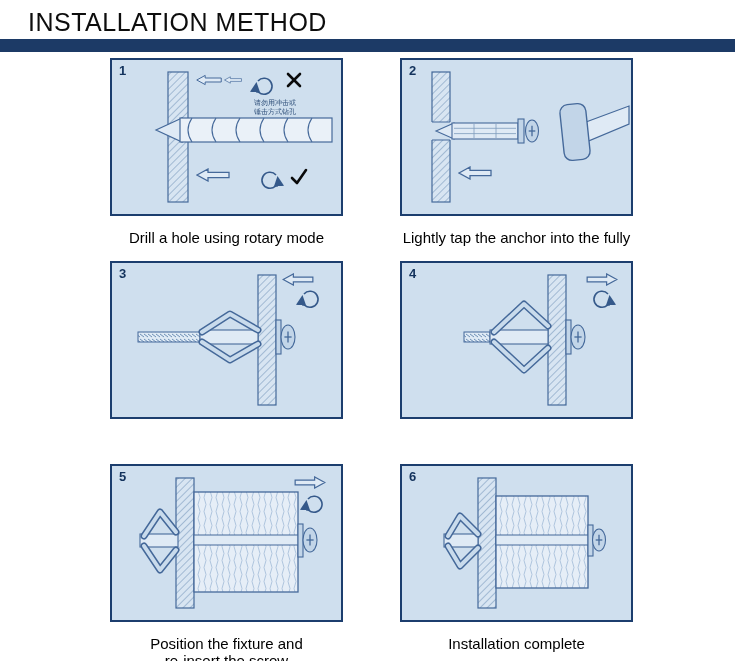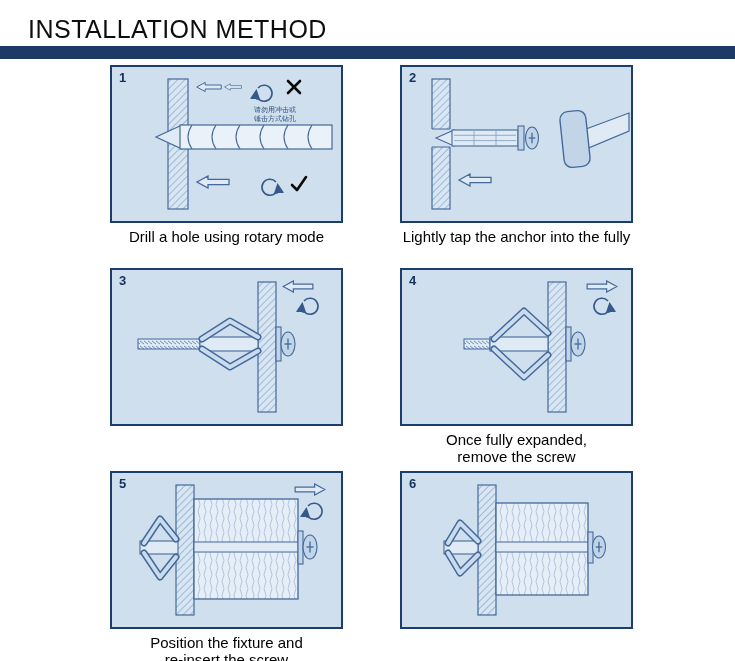--- a/index.html
+++ b/index.html
@@ -1,24 +1,24 @@
 <!DOCTYPE html>
 <html><head>
 <meta charset="utf-8">
 <style>
   html,body{margin:0;padding:0;background:#ffffff;}
   body{width:735px;height:661px;font-family:"Liberation Sans",sans-serif;overflow:hidden;}
-  .title{font-size:25px;font-weight:500;letter-spacing:.5px;color:#0d0d0d;margin:16px 0 0 28px;line-height:27px;}
+  .title{font-size:25px;font-weight:500;letter-spacing:.5px;color:#0d0d0d;margin:9px 0 0 28px;line-height:27px;}
   .title-bar{height:13px;background:#1c3a66;margin-top:3px;width:735px;}
   .grid{display:grid;grid-template-columns:233px 233px;column-gap:57px;row-gap:9px;grid-auto-rows:194px;padding:6px 0 0 110px;}
   figure.step{margin:0;width:233px;}
   .panel{position:relative;width:229px;height:154px;background:#cfdfee;border:2px solid #1c3e6e;}
   .num{position:absolute;top:3px;left:7px;font-size:13px;font-weight:700;color:#13325c;z-index:3;}
   svg.illus{position:absolute;left:0;top:0;width:229px;height:154px;}
-  figcaption{margin-top:6px;text-align:center;font-size:15px;color:#000;line-height:1.12;white-space:pre-line;}
+  figcaption{margin-top:14px;text-align:center;font-size:15px;color:#000;line-height:1.12;white-space:pre-line;}
   .annot{position:absolute;left:130px;top:38px;width:66px;font-size:7px;color:#2c4d78;line-height:1.35;text-align:center;white-space:pre-line;z-index:2;}
 </style>
 </head>
 <body>
 
 <svg width="0" height="0" style="position:absolute" aria-hidden="true">
   <defs>
     <pattern id="hatch" width="5" height="5" patternUnits="userSpaceOnUse" patternTransform="rotate(45)">
       <rect width="5" height="5" fill="#d8e5f2"></rect>
       <line x1="0" y1="0" x2="0" y2="5" stroke="#8aa7c6" stroke-width="1.4"></line>
@@ -178,22 +178,20 @@
           <ellipse cx="176" cy="74" rx="7" ry="12" fill="#c2d5e8" stroke="#45699a" stroke-width="1.1"></ellipse>
           <line x1="172.4" y1="74" x2="179.6" y2="74" stroke="#45699a" stroke-width="1.3"></line>
           <line x1="176" y1="68.4" x2="176" y2="79.6" stroke="#45699a" stroke-width="1.3"></line>
         </g>
         <use href="#arrowR" x="184" y="10" width="32" height="13"></use>
         <g transform="translate(200,36)">
           <path d="M6 -5 A8 8 0 1 0 7.9 -0.8" stroke="#35598a" stroke-width="1.6" fill="none" marker-end="url(#ah)"></path>
         </g>
       </svg>
     </div>
-    <figcaption>Once fully expanded,
-remove the screw</figcaption>
   </figure>
 
   <figure class="step">
     <div class="panel">
       <span class="num">5</span>
       <svg class="illus" viewBox="0 0 229 154">
         <g>
           <rect x="64" y="12" width="18" height="130" fill="url(#hatch)" stroke="#45699a" stroke-width="1.2"></rect>
         </g>
         <g>
@@ -246,15 +244,16 @@
           <rect x="94" y="69" width="92" height="10" fill="#dfeaf5" stroke="#45699a" stroke-width="1"></rect>
         </g>
         <g>
           <rect x="186" y="59" width="5" height="31" fill="#c2d5e8" stroke="#45699a" stroke-width="1.1"></rect>
           <ellipse cx="197" cy="74" rx="6.5" ry="11" fill="#c2d5e8" stroke="#45699a" stroke-width="1.1"></ellipse>
           <line x1="193.7" y1="74" x2="200.3" y2="74" stroke="#45699a" stroke-width="1.3"></line>
           <line x1="197" y1="68.8" x2="197" y2="79.2" stroke="#45699a" stroke-width="1.3"></line>
         </g>
       </svg>
     </div>
+    <figcaption>Installation complete</figcaption>
   </figure>
 
 </div>
 
 </body></html>

